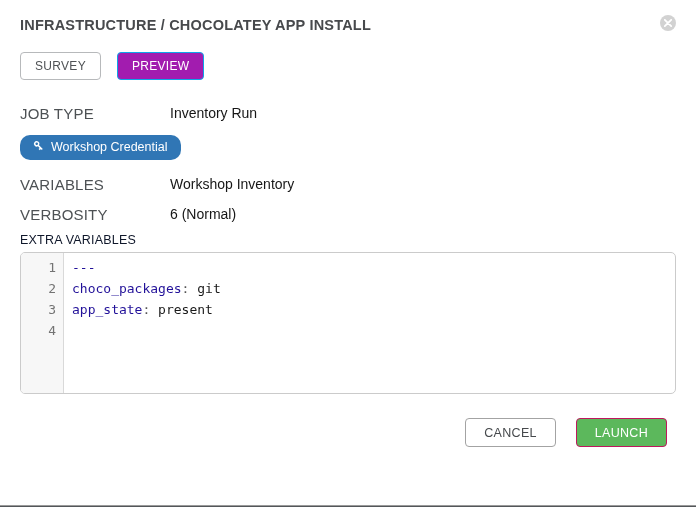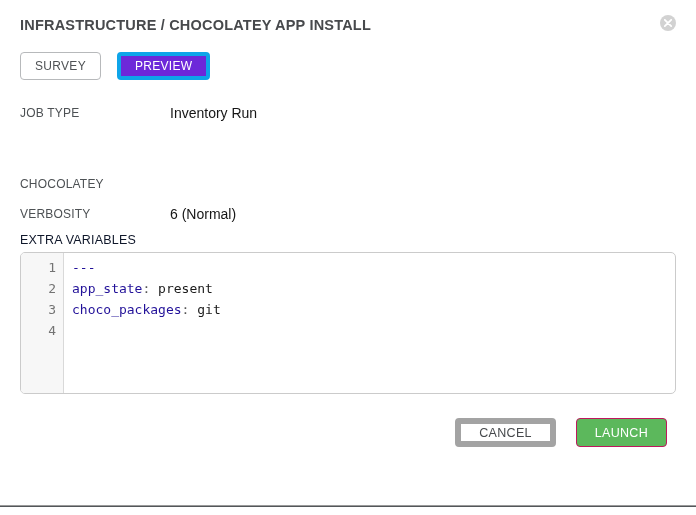--- a/index.html
+++ b/index.html
@@ -49,33 +49,33 @@
     border-radius: 4px;
     cursor: pointer;
     font-family: "Liberation Sans", sans-serif;
   }
   .tab-inactive {
     background: #ffffff;
     border: 1px solid #b7b9bb;
     color: #4f5255;
   }
   .tab-active {
-    background: #6d28d9;
-    border: 4px solid #0ea5e9;
+    background: #a21caf;
+    border: 1px solid #0ea5e9;
     color: #ffffff;
   }
 
   
   .details { }
   .detail-row { display: flex; align-items: center; margin-bottom: 11px; }
   .detail-row.tall { margin-bottom: 14px; }
   .detail-label {
     width: 150px;
     flex: 0 0 150px;
-    font-size: 12px;
+    font-size: 15px;
     color: #4d5154;
     letter-spacing: 0.2px;
   }
   .detail-value {
     font-size: 14px;
     color: #161616;
   }
   .row-plain { height: 20px; }
   .row-badge { height: 26px; }
 
@@ -147,21 +147,21 @@
     border-radius: 4px;
     font-size: 12.5px;
     letter-spacing: 0.3px;
     cursor: pointer;
     font-family: "Liberation Sans", sans-serif;
     display: inline-flex;
     align-items: center;
   }
   .btn-cancel {
     background: #ffffff;
-    border: 6px solid #a3a3a3;
+    border: 1px solid #a3a3a3;
     color: #46494c;
   }
   .btn-launch {
     background: #5cb85c;
     border: 1px solid #be185d;
     color: #ffffff;
   }
 
   
   .bottom-edge {
@@ -194,24 +194,31 @@
   </div>
 
   <div class="details">
 
     <div class="detail-row row-plain">
       <div class="detail-label">JOB TYPE</div>
       <div class="detail-value">Inventory Run</div>
     </div>
 
     <div class="detail-row row-badge tall">
+      <div class="cred-badge">
+        <svg viewBox="0 0 24 24">
+          <path fill="#ffffff" d="M7 13.5a5.5 5.5 0 1 1 5.3-7H23v3h-2.5v3h-3.5v-3h-4.7A5.5 5.5 0 0 1 7 13.5zM7 5.3a2.5 2.5 0 1 0 0 5 2.5 2.5 0 0 0 0-5z"></path>
+        </svg>
+        <span>Workshop Credential</span>
+      </div>
     </div>
 
     <div class="detail-row row-plain" style="margin-bottom:10px">
-      <div class="detail-label">CHOCOLATEY</div>
+      <div class="detail-label">VARIABLES</div>
+      <div class="detail-value">Workshop Inventory</div>
     </div>
 
     <div class="detail-row row-plain" style="margin-bottom:9px">
       <div class="detail-label">VERBOSITY</div>
       <div class="detail-value">6 (Normal)</div>
     </div>
 
 
   </div>
 
@@ -220,22 +227,22 @@
 
     <div class="editor">
       <div class="editor-gutter">
         <span class="ln">1</span>
         <span class="ln">2</span>
         <span class="ln">3</span>
         <span class="ln">4</span>
       </div>
       <div class="editor-code">
         <div class="code-line"><span class="tok-key">---</span><span class="tok-sep"></span><span class="tok-val"></span></div>
+        <div class="code-line"><span class="tok-key">choco_packages</span><span class="tok-sep">:</span><span class="tok-val"> git</span></div>
         <div class="code-line"><span class="tok-key">app_state</span><span class="tok-sep">:</span><span class="tok-val"> present</span></div>
-        <div class="code-line"><span class="tok-key">choco_packages</span><span class="tok-sep">:</span><span class="tok-val"> git</span></div>
         <div class="code-line"><span class="tok-key"></span><span class="tok-sep"></span><span class="tok-val"></span></div>
       </div>
     </div>
   </div>
 
   <div class="footer">
     <button class="btn btn-cancel">CANCEL</button>
     <button class="btn btn-launch">LAUNCH</button>
   </div>
 

